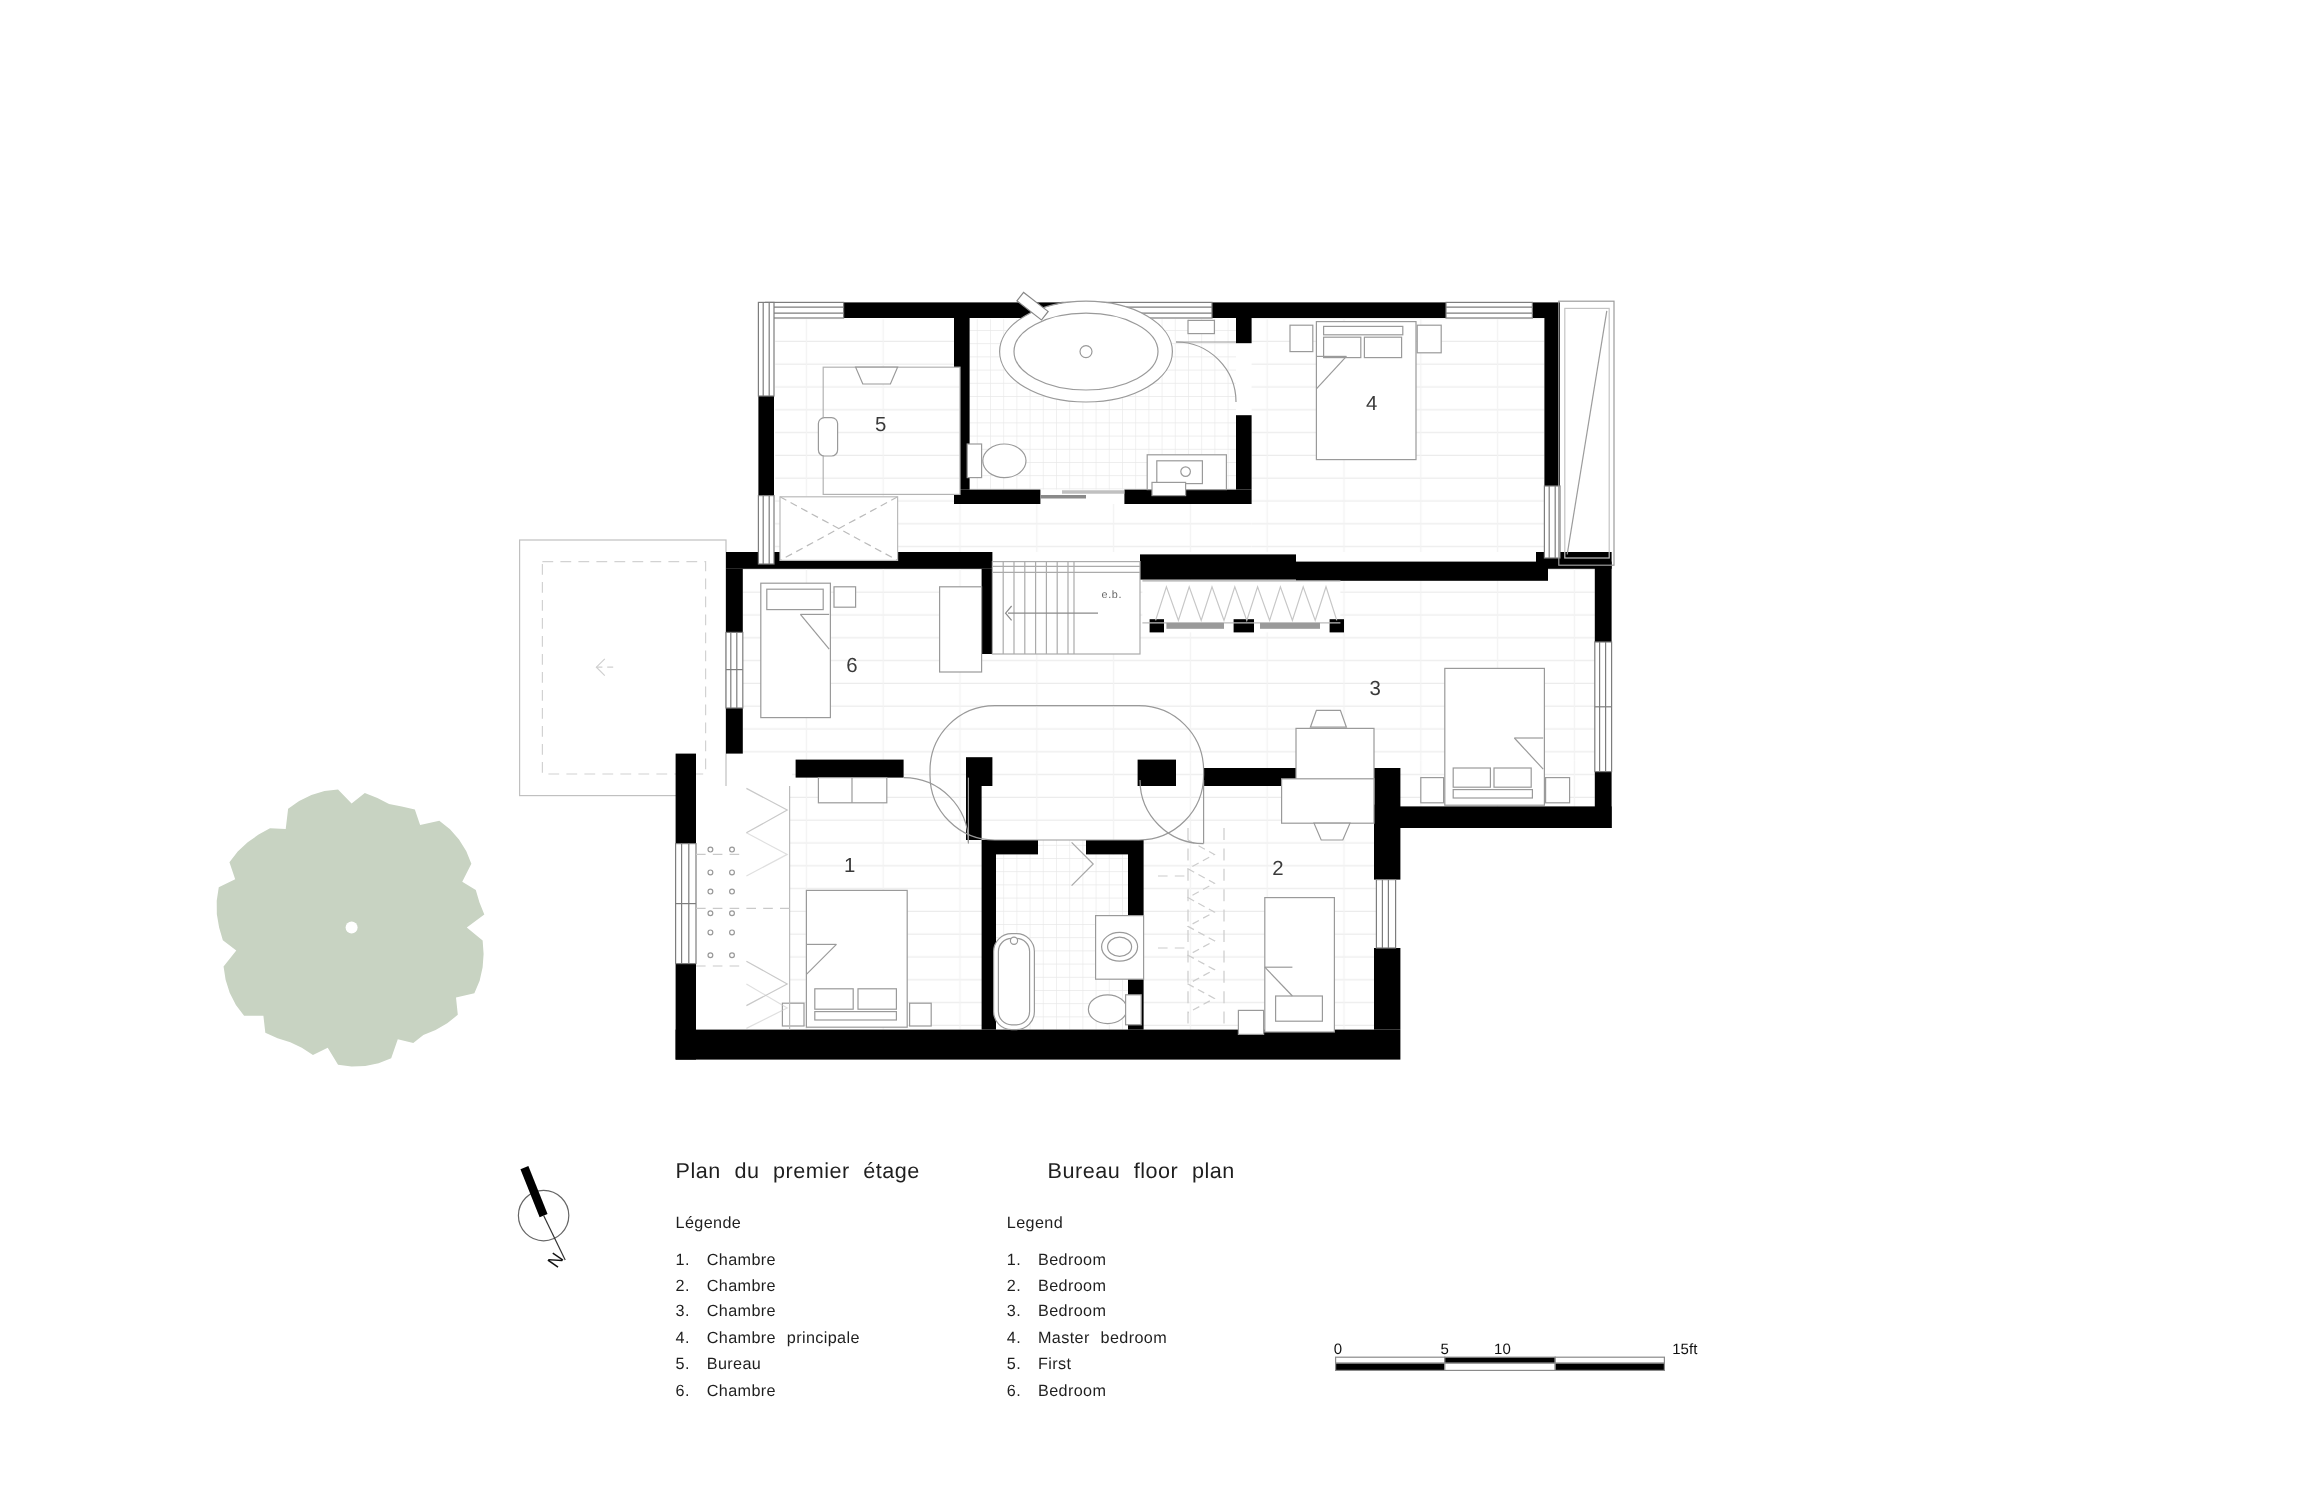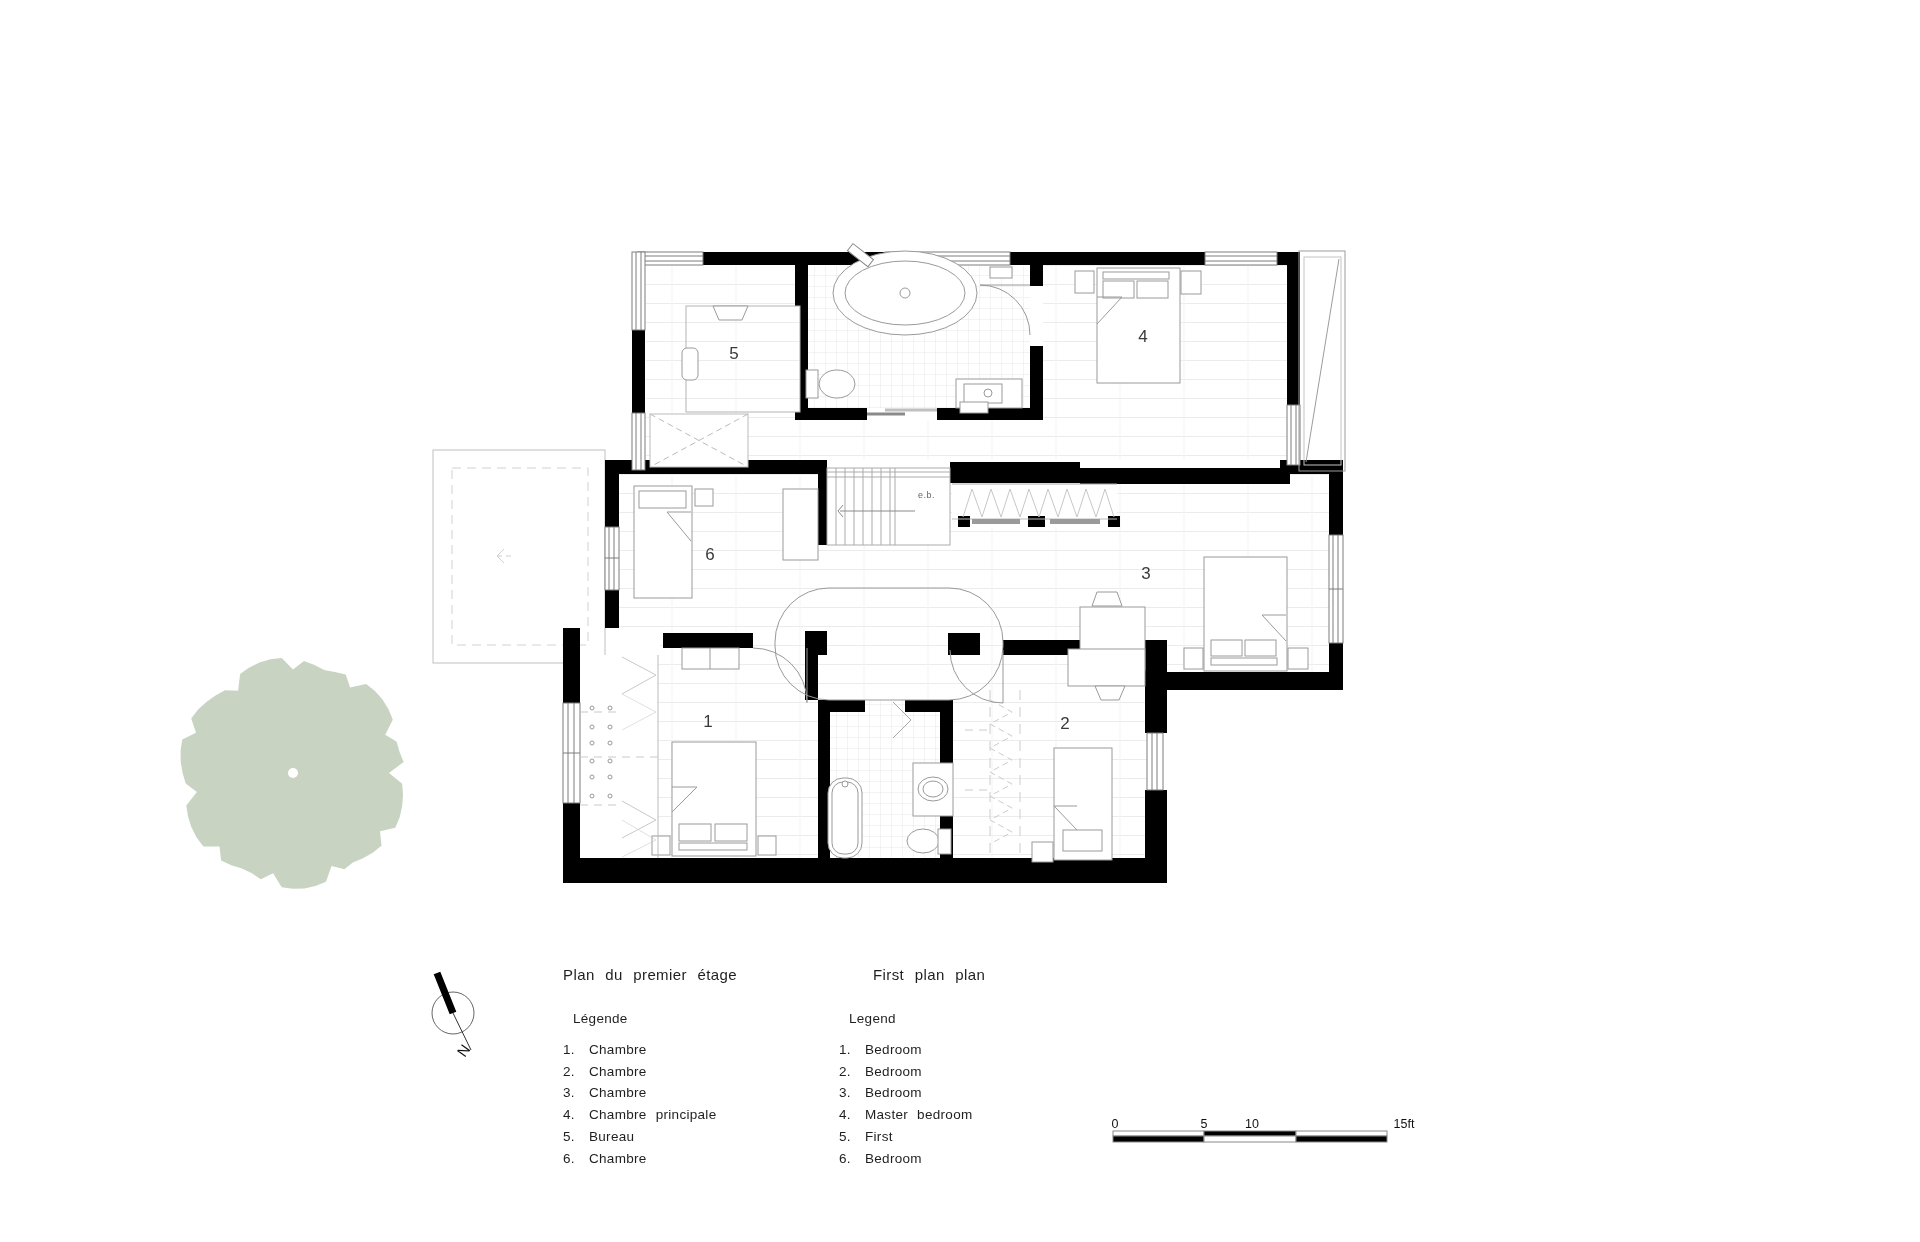--- a/index.html
+++ b/index.html
@@ -1,22 +1,22 @@
 <!DOCTYPE html>
 <html><head>
 <meta charset="utf-8">
 <style>
   html,body{margin:0;padding:0;background:#fff;}
   body{width:1920px;height:1242px;position:relative;overflow:hidden;
        font-family:"Liberation Sans",sans-serif;color:#1f1f1f;}
   .abs{position:absolute;}
   svg{position:absolute;left:0;top:0;}
-  .title{font-size:15px;letter-spacing:.4px;word-spacing:6px;text-align:right;}
+  .title{font-size:18px;letter-spacing:.4px;word-spacing:6px;text-align:right;}
   .legend{font-size:13.5px;letter-spacing:.3px;word-spacing:5px;line-height:21.8px;}
-  .legend .hd{margin-bottom:9px;margin-left:10px;}
+  .legend .hd{margin-bottom:9px;}
   .lg-item .num{display:inline-block;width:26px;}
   .room-label{font-size:17px;color:#3a3a3a;width:26px;text-align:center;}
   .stair-label{font-size:9px;color:#666;letter-spacing:.5px;}
   .scale-num{font-size:12.5px;color:#111;width:40px;text-align:center;}
   .north-n{font-size:15px;color:#111;transform:rotate(-55deg);}
 </style>
 </head>
 <body>
 
 <svg width="1920" height="1242" viewBox="0 0 1920 1242">
@@ -356,21 +356,21 @@
 
 <div class="abs room-label" style="left:695px;top:712px">1</div>
 <div class="abs room-label" style="left:1052px;top:714px">2</div>
 <div class="abs room-label" style="left:1133px;top:564px">3</div>
 <div class="abs room-label" style="left:1130px;top:327px">4</div>
 <div class="abs room-label" style="left:721px;top:344px">5</div>
 <div class="abs room-label" style="left:697px;top:545px">6</div>
 <div class="abs stair-label" style="left:918px;top:490px">e.b.</div>
 
 <div class="abs title" style="left:563px;top:966px">Plan du premier étage</div>
-<div class="abs title" style="left:873px;top:966px">First plan plan</div>
+<div class="abs title" style="left:873px;top:966px">Bureau floor plan</div>
 
 <div class="abs legend" style="left:563px;top:1008px">
   <div class="hd">Légende</div>
   <div class="lg-item"><span class="num">1.</span><span>Chambre</span></div>
   <div class="lg-item"><span class="num">2.</span><span>Chambre</span></div>
   <div class="lg-item"><span class="num">3.</span><span>Chambre</span></div>
   <div class="lg-item"><span class="num">4.</span><span>Chambre principale</span></div>
   <div class="lg-item"><span class="num">5.</span><span>Bureau</span></div>
   <div class="lg-item"><span class="num">6.</span><span>Chambre</span></div>
 </div>

